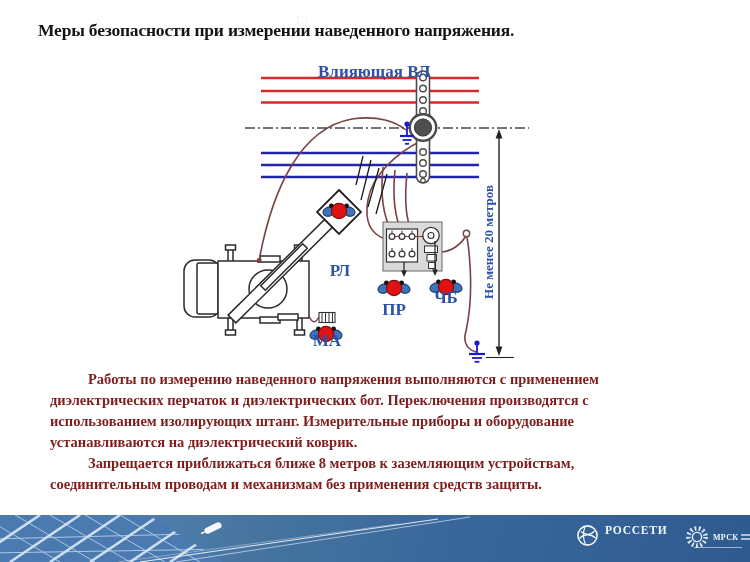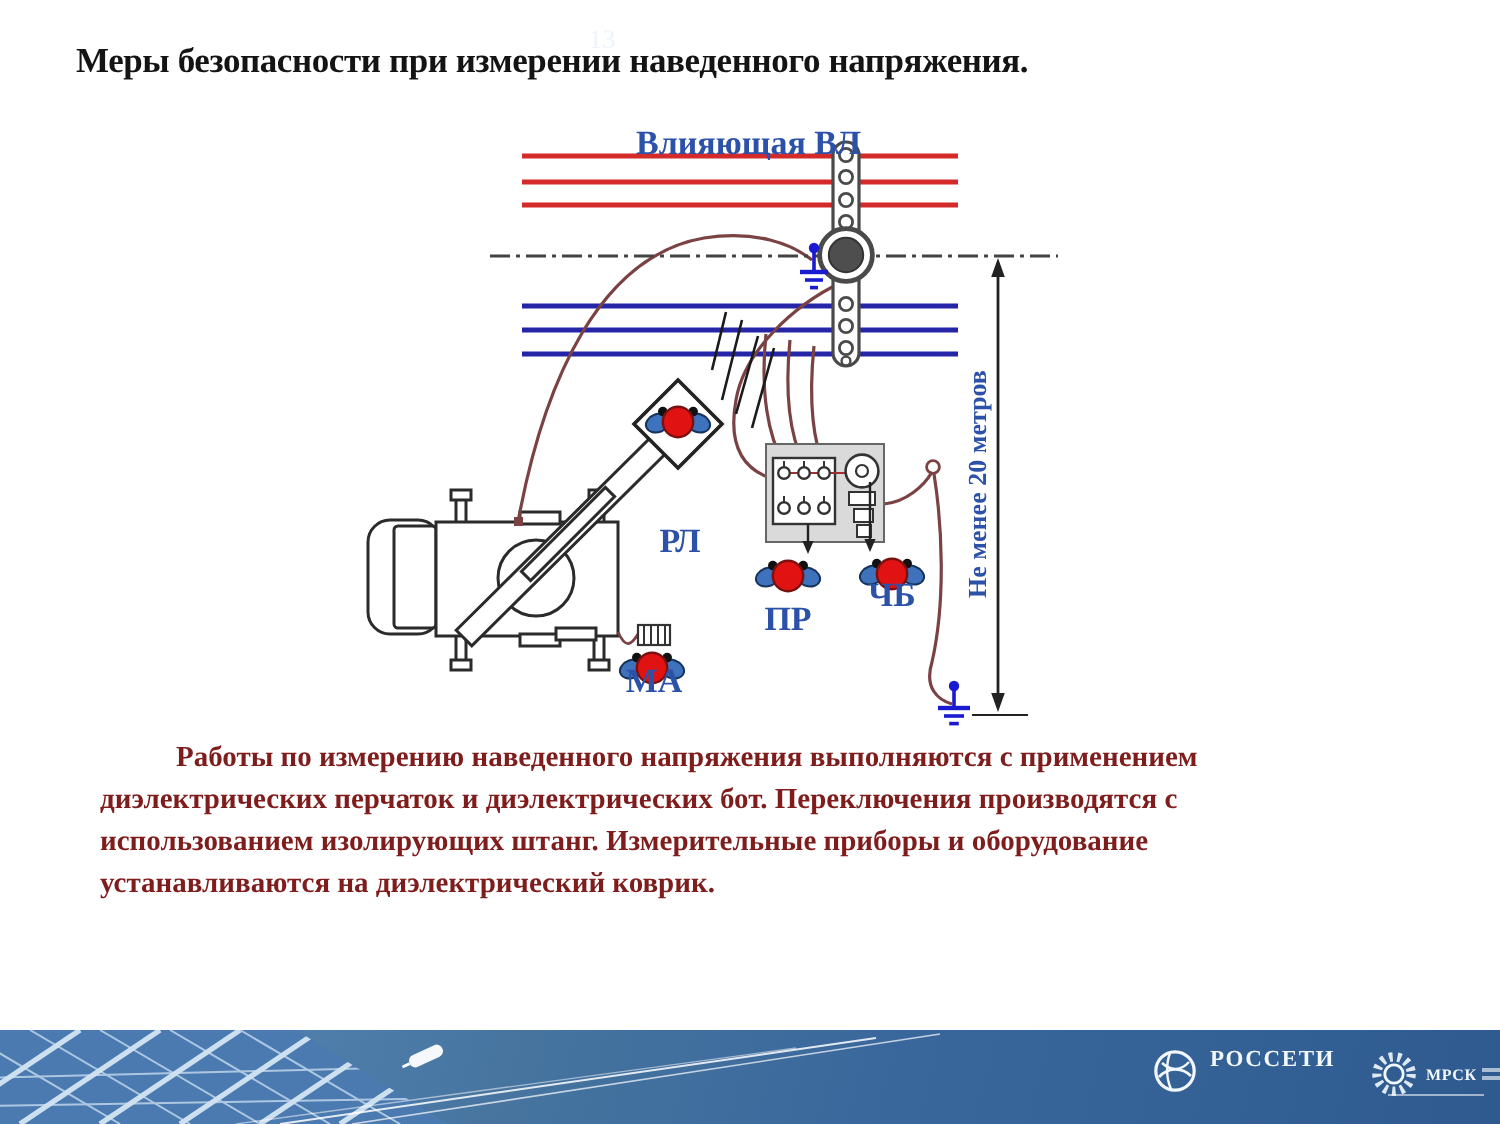--- a/index.html
+++ b/index.html
@@ -225,20 +225,21 @@
 
   <div class="lbl lbl-influencing">Влияющая ВЛ</div>
   <div class="lbl lbl-rl">РЛ</div>
   <div class="lbl lbl-pr">ПР</div>
   <div class="lbl lbl-cb">ЧБ</div>
   <div class="lbl lbl-ma">МА</div>
   <div class="lbl lbl-distance">Не менее 20 метров</div>
 
   <div class="body-text">
     <p>Работы по измерению наведенного напряжения выполняются с применением диэлектрических перчаток и диэлектрических бот. Переключения производятся с использованием изолирующих штанг.  Измерительные приборы и оборудование устанавливаются на диэлектрический коврик.</p>
+    <p>Запрещается приближаться ближе 8 метров к заземляющим устройствам, соединительным проводам и механизмам без применения средств защиты.</p>
   </div>
 
   <div class="footer">
     <svg class="footer-deco" viewBox="0 0 750 47" xmlns="http://www.w3.org/2000/svg">
       <defs>
         <clipPath id="latticeClip">
             <polygon points="0,0 148,0 224,47 0,47"></polygon>
           </clipPath>
       </defs>
       <g clip-path="url(#latticeClip)">

